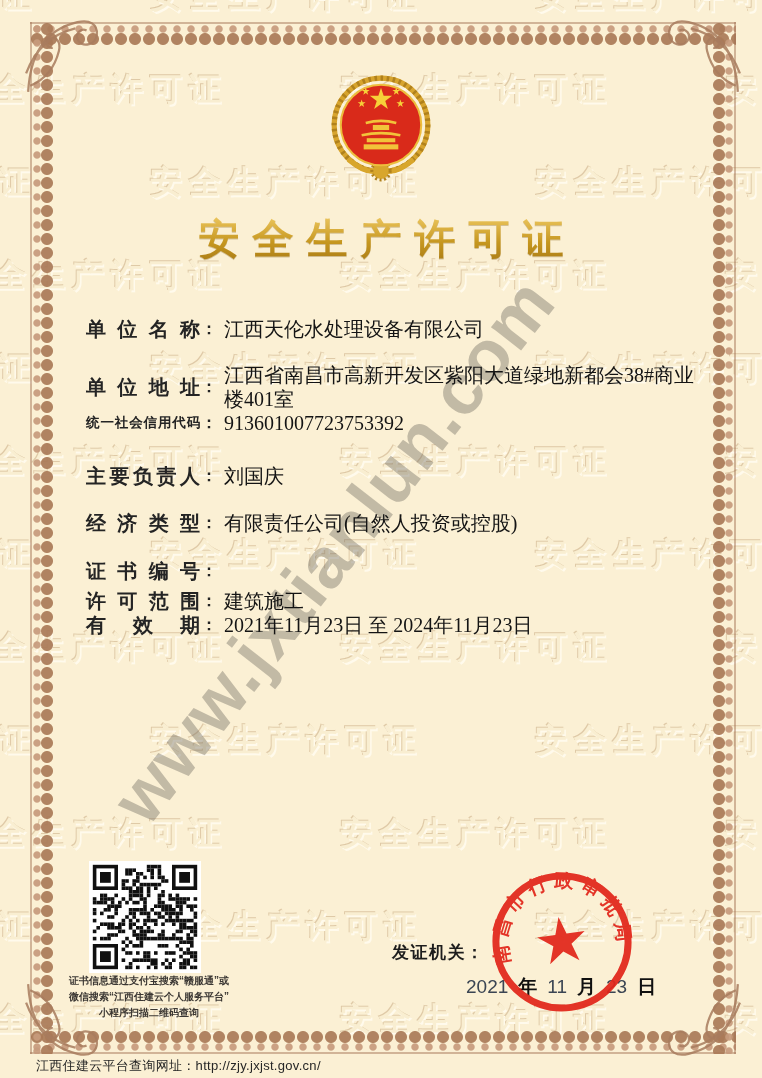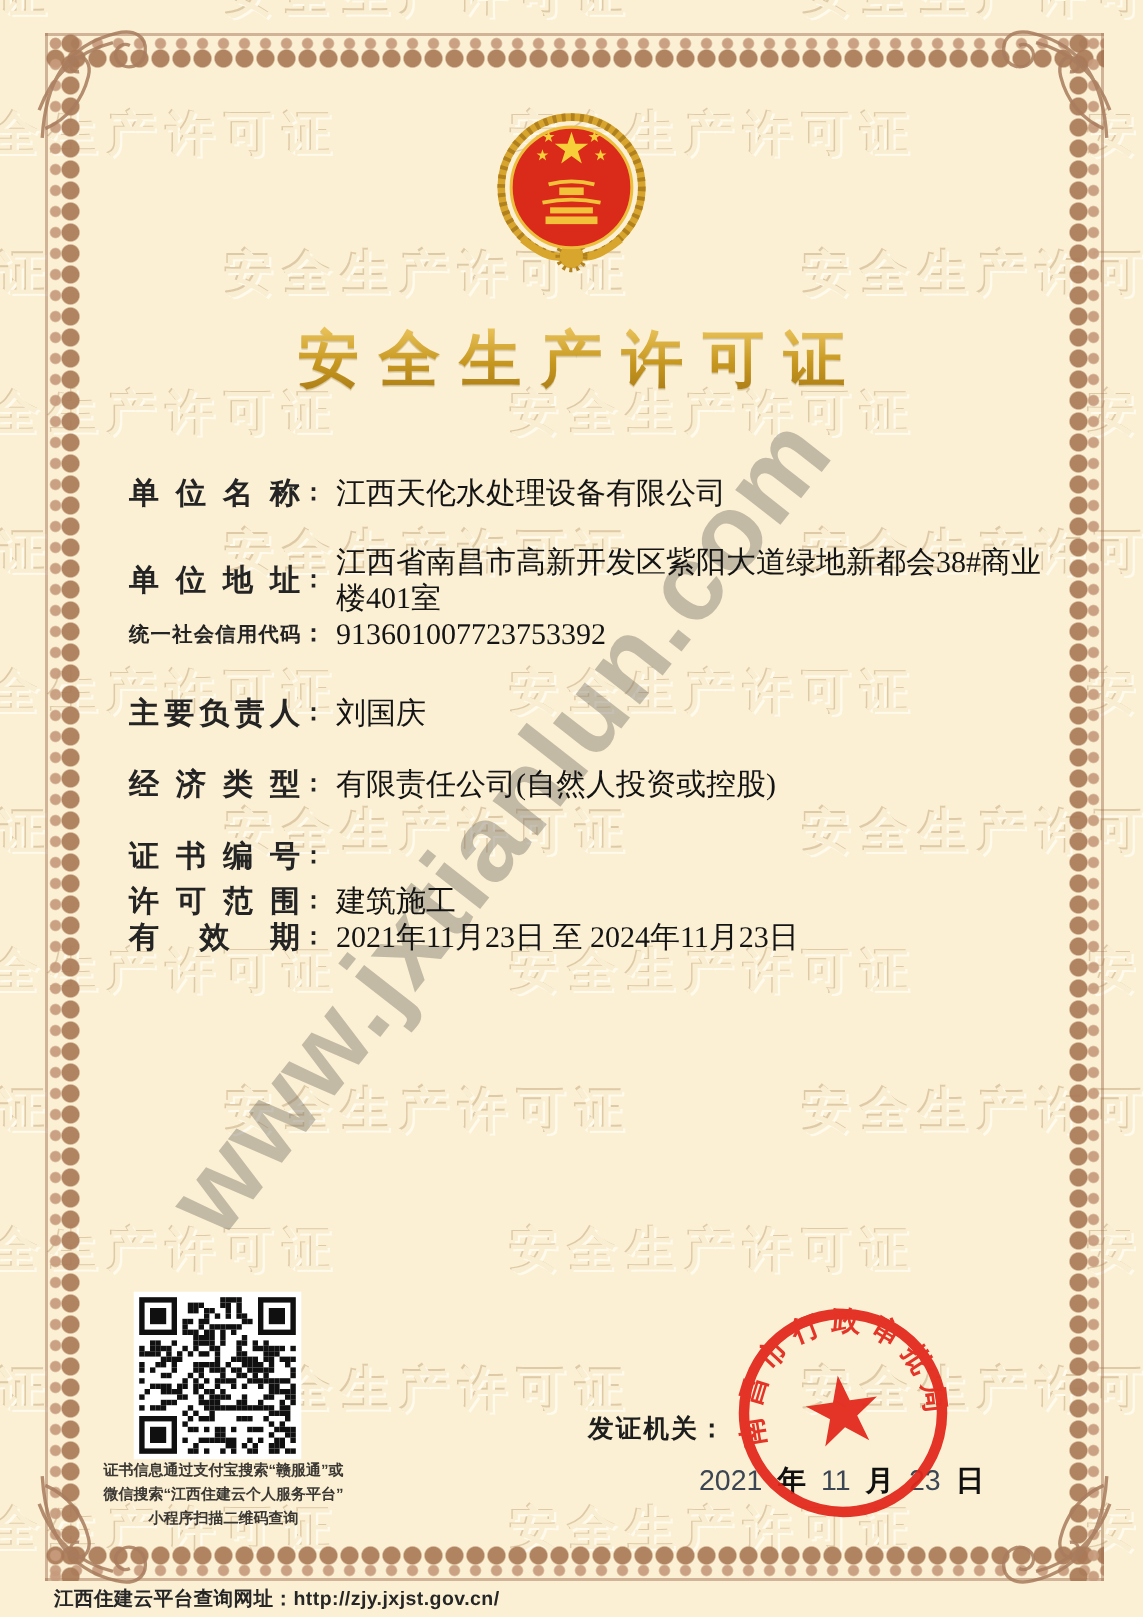--- a/index.html
+++ b/index.html
@@ -88,21 +88,21 @@
   
   .issuer-label{position:absolute;left:392px;top:941px;font-weight:bold;font-size:17px;letter-spacing:1.5px;color:#1d1d1d;z-index:3;}
   .seal{position:absolute;left:486px;top:866px;width:152px;height:152px;transform:rotate(-8deg);z-index:5;opacity:.93;}
   .issue-date{position:absolute;left:466px;top:974px;display:flex;gap:10px;align-items:baseline;z-index:4;}
   .issue-date .num{font-size:19px;color:var(--date-number,#3b4553);text-align:center;}
   .issue-date .unit{font-size:19px;font-weight:bold;color:#101010;}
   
   .qr{position:absolute;left:89px;top:861px;width:112px;height:112px;z-index:3;}
   .qr-caption{position:absolute;left:50px;top:973px;width:198px;text-align:center;
     font-weight:bold;font-size:10px;line-height:16px;color:#3b3733;z-index:3;}
-  .footer-url{position:absolute;left:36px;top:1057px;font-weight:bold;font-size:13px;
+  .footer-url{position:absolute;left:36px;top:1057px;font-weight:normal;font-size:13px;
     letter-spacing:.3px;color:#262626;z-index:3;}
 </style>
 </head>
 <body>
 
 <div class="page">
 
   <div id="emboss-layer">
       <span class="emboss-tile" style="left: -235px; top: -25px;">安全生产许可证</span>
       <span class="emboss-tile" style="left: 150px; top: -25px;">安全生产许可证</span>

